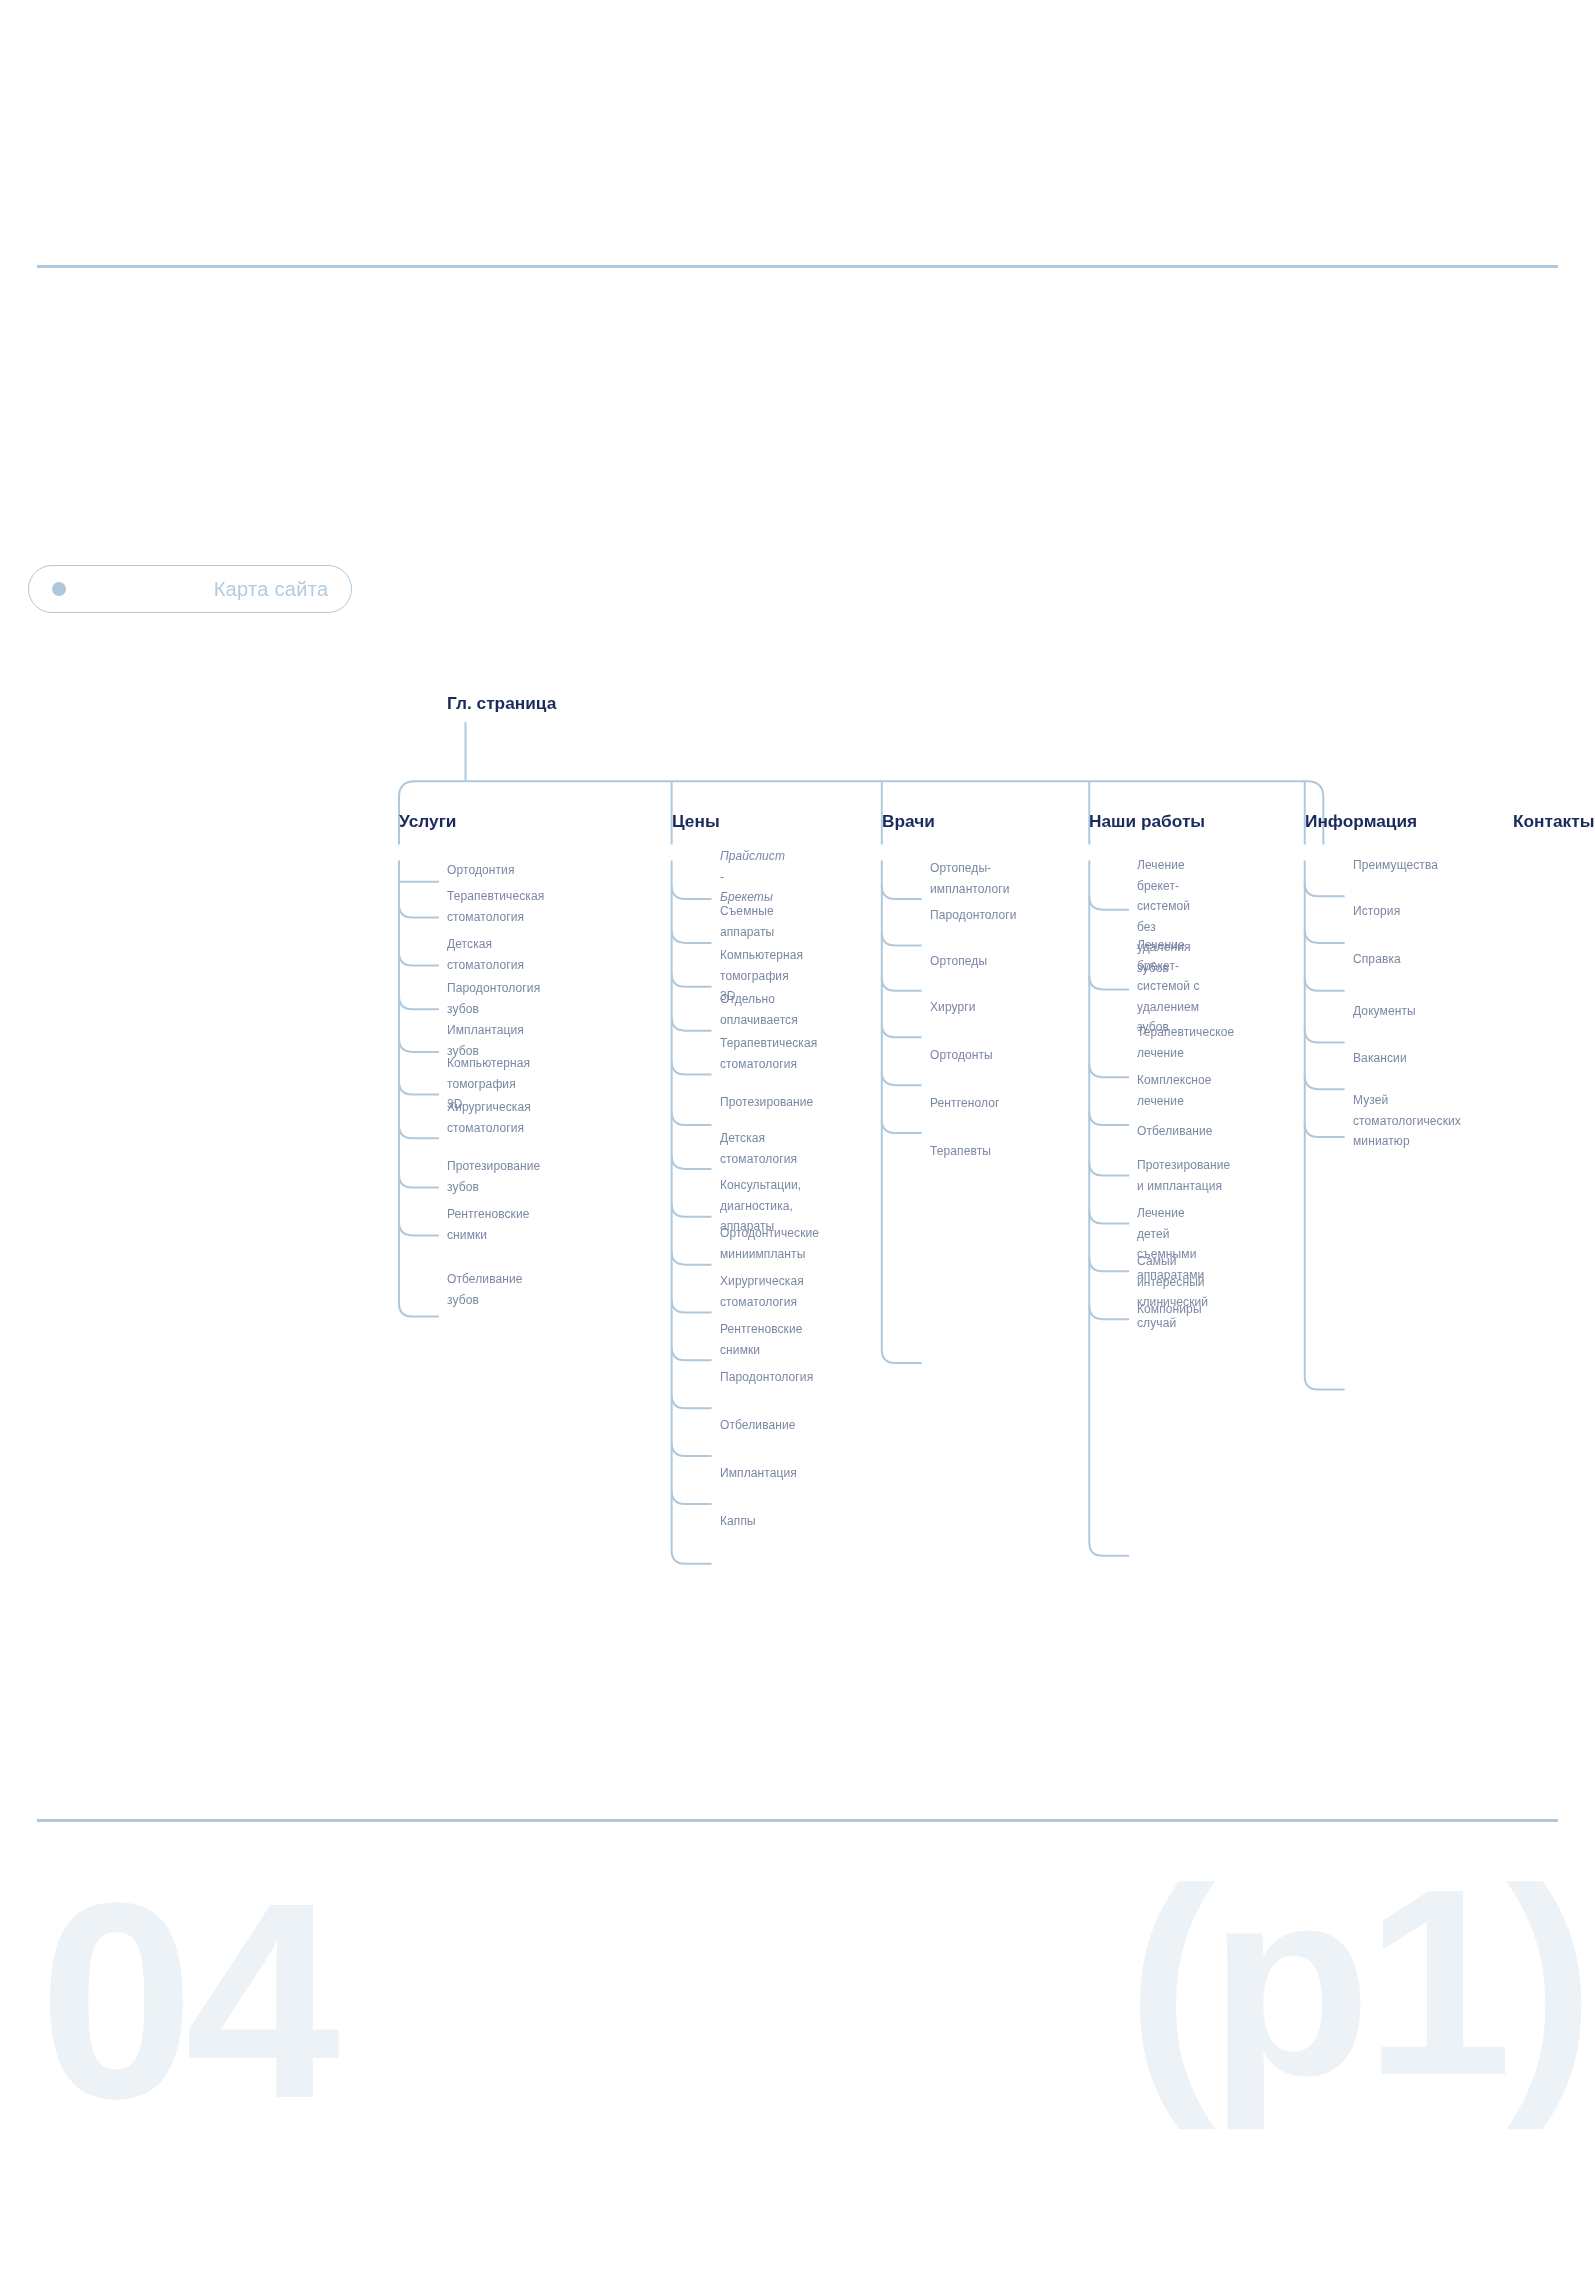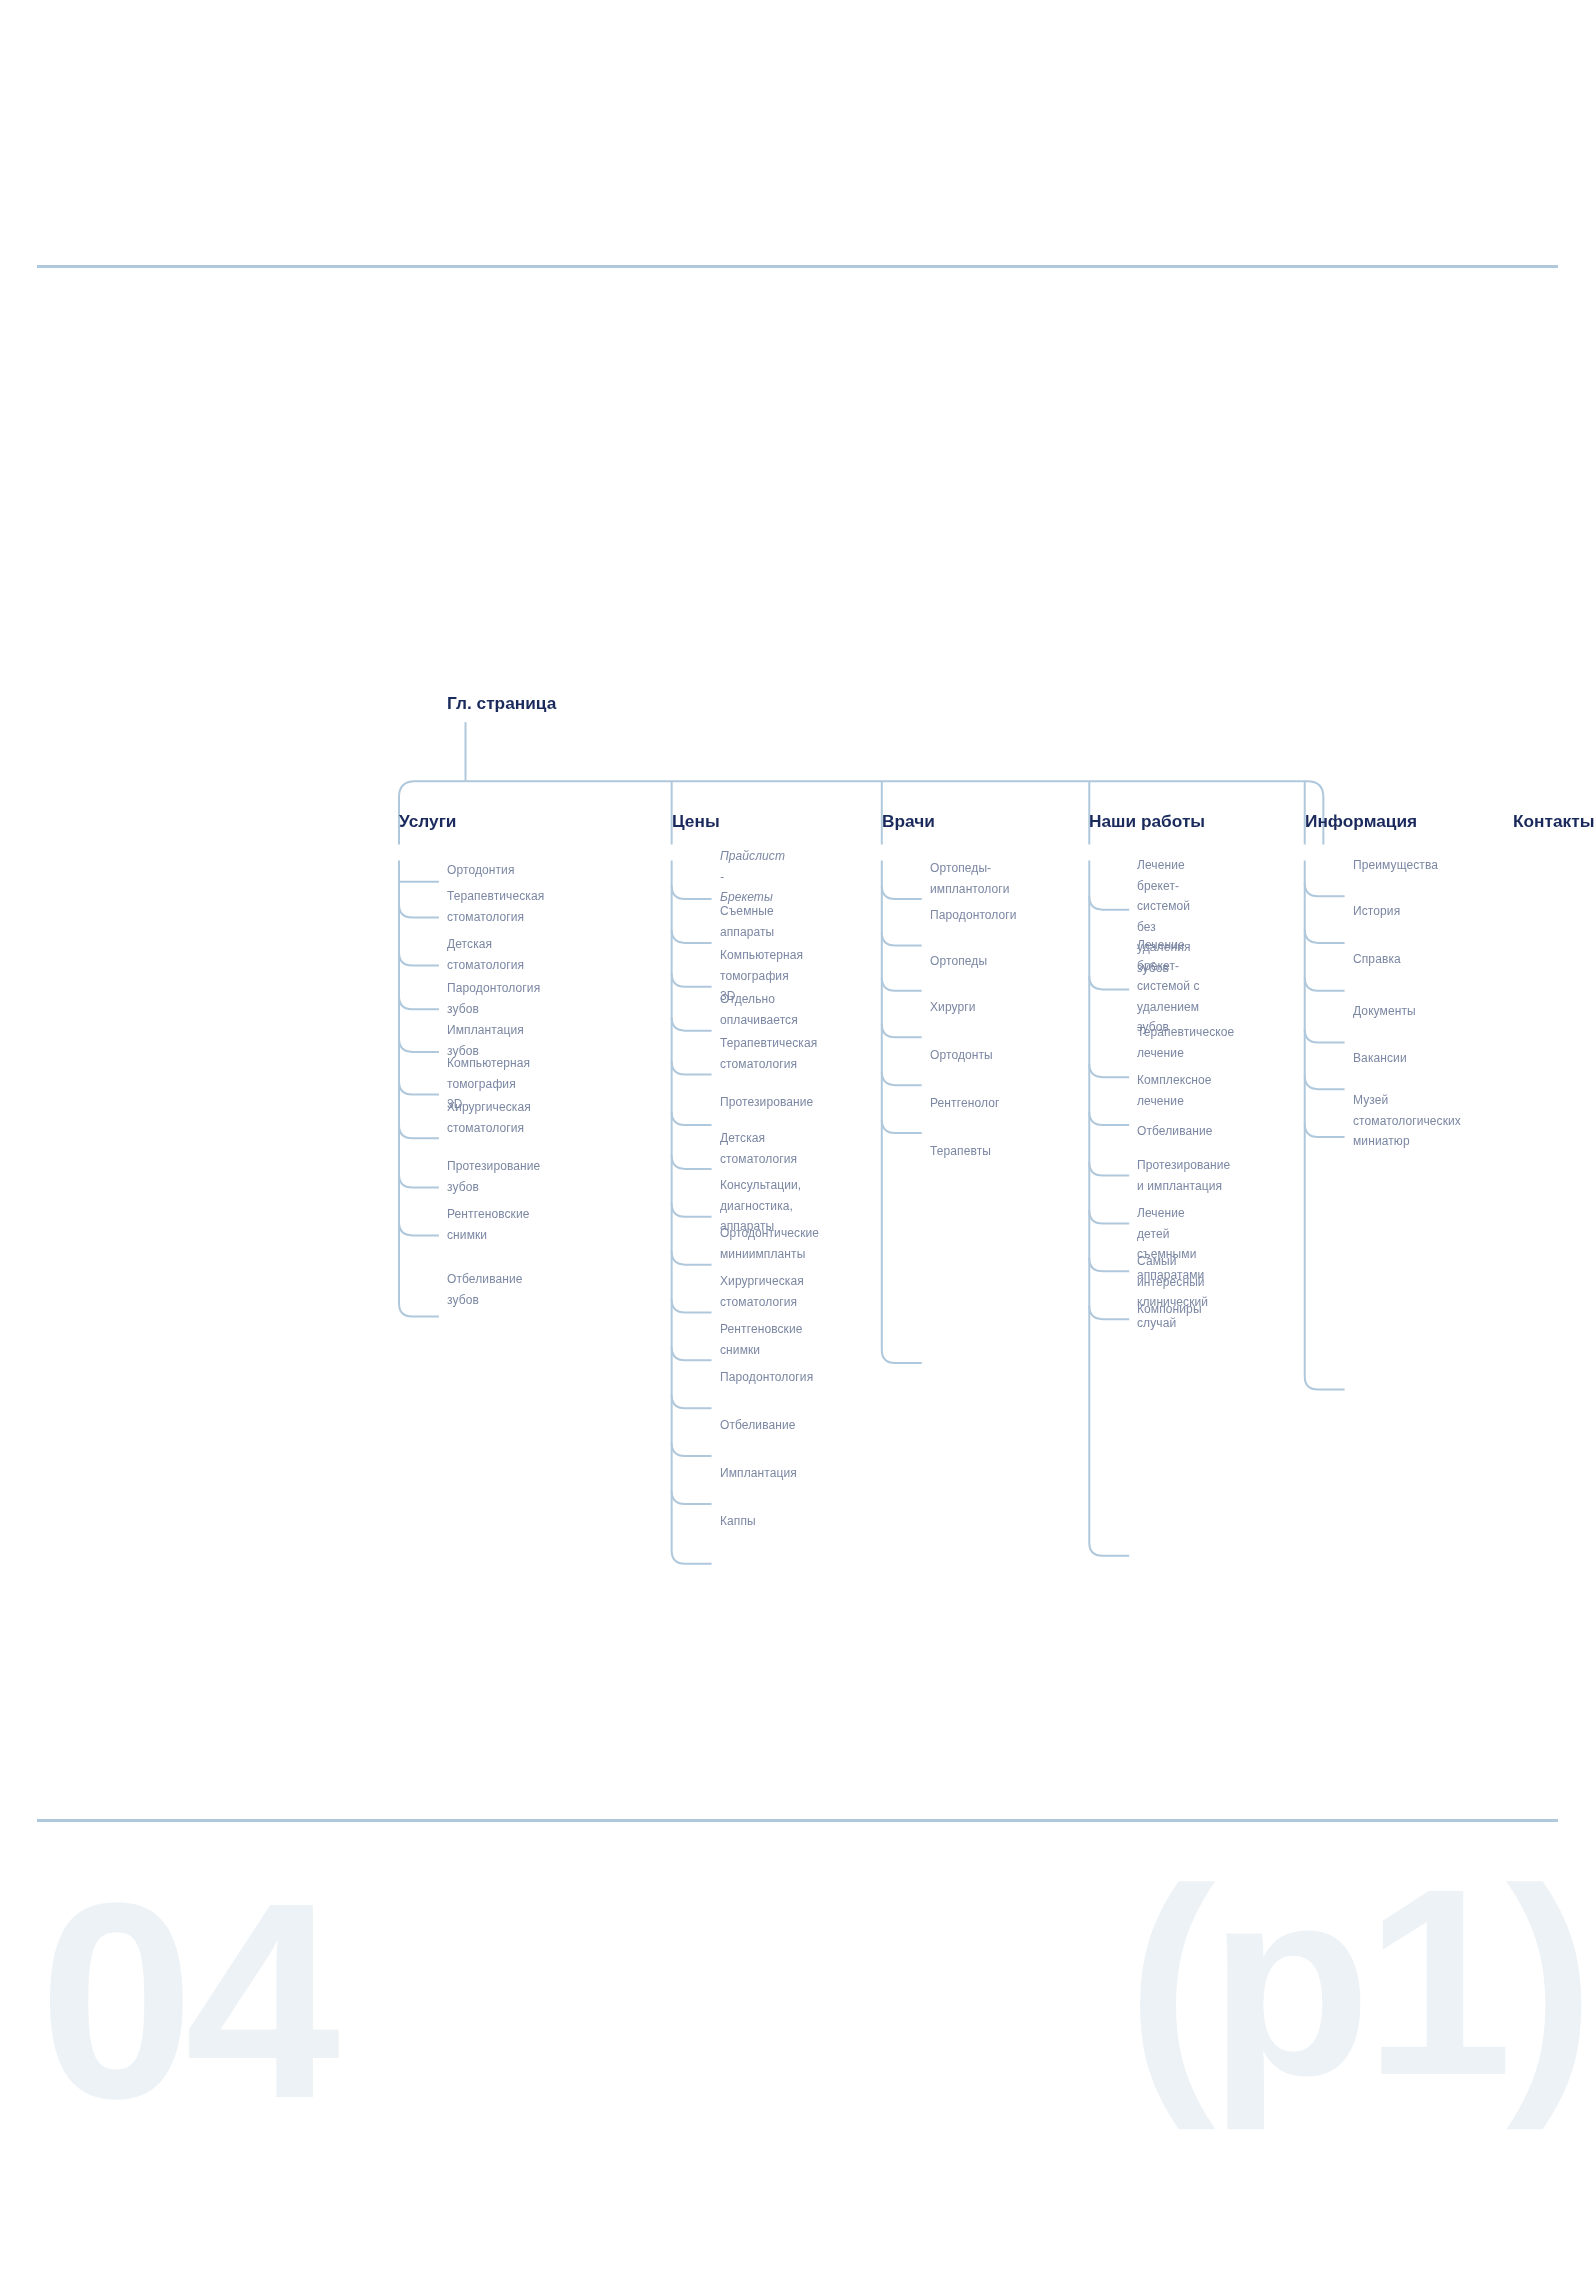--- a/index.html
+++ b/index.html
@@ -139,20 +139,24 @@
   }
 </style>
 </head>
 <body>
 
 <div class="page">
 
   <div class="divider top"></div>
 
 
+  <div class="pill p-sitemap">
+    <span class="dot"></span>
+    <span class="pill-text">Карта сайта</span>
+  </div>
 
   <div class="tree">
 
     <svg class="connectors" viewBox="0 0 2400 1420" preserveAspectRatio="none">
       <g fill="none" stroke="#b0c8db" stroke-width="3">
 
         <path d="M700,86 L700,175"></path>
 
         <path d="M700,175 L1966,175 Q1990,175 1990,199 L1990,270"></path>
         <path d="M700,175 L624,175 Q600,175 600,199 L600,270"></path>

